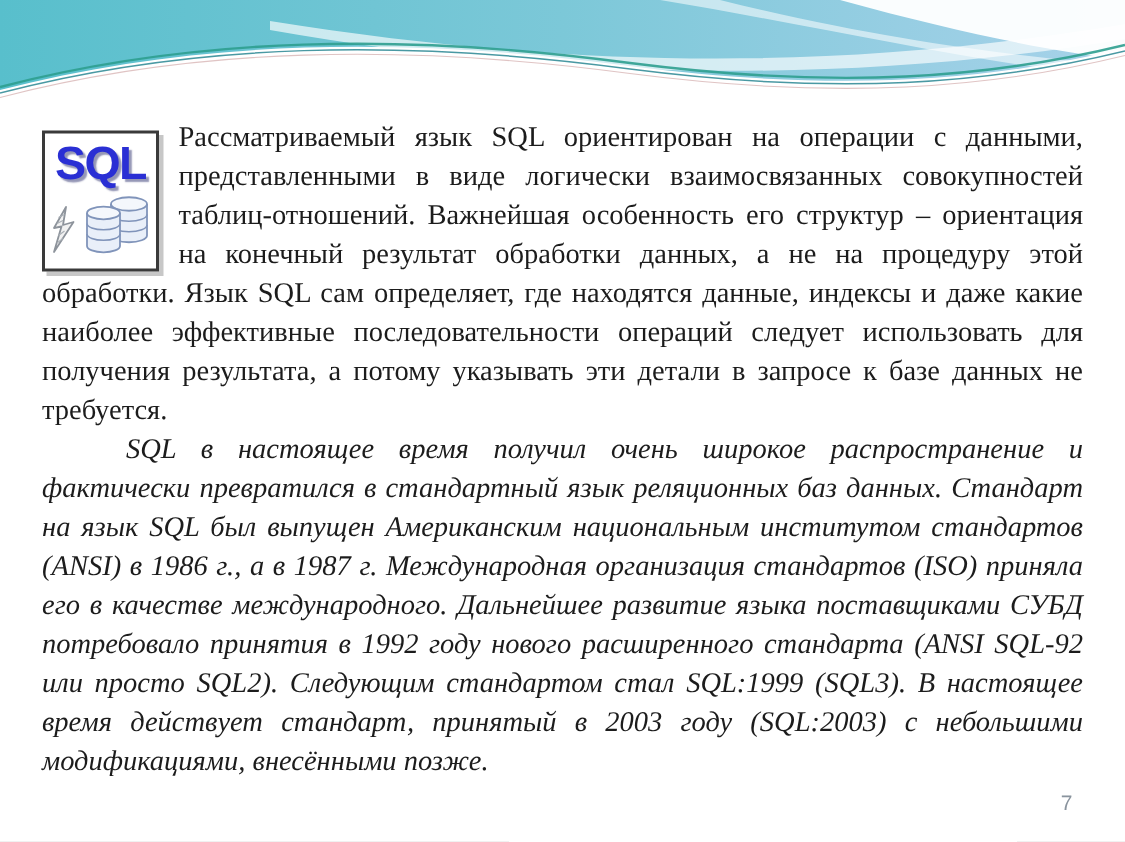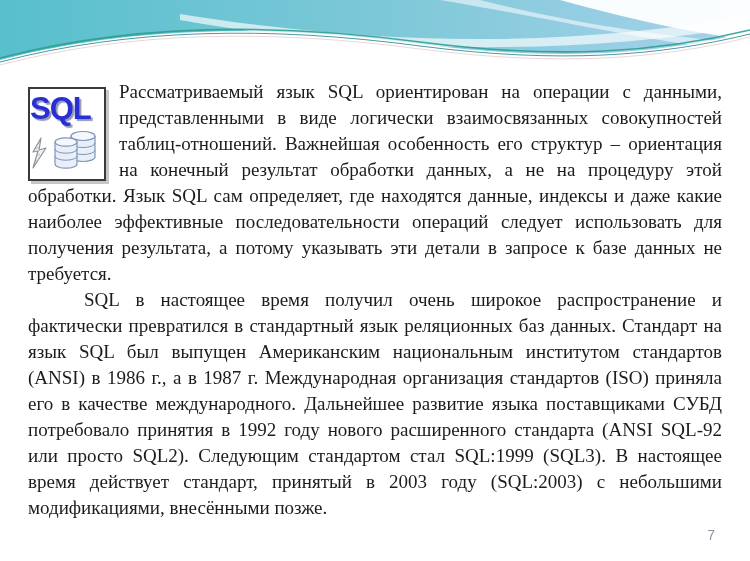--- a/index.html
+++ b/index.html
@@ -21,32 +21,32 @@
     position: absolute;
     top: 79px;
     left: 28px;
     width: 694px;
     color: #1c1c1c;
     font-size: 19px;
     line-height: 26px;
     text-align: justify;
   }
   .content p { margin: 0; }
-  .p2 { margin-top: 14px; text-indent: 56px; }
+  .p2 { margin-top: 14px; text-indent: 56px; font-style: italic; }
   .sql-logo {
     float: left;
     width: 78px;
     height: 94px;
     margin: 8px 13px 0 0;
     background: #ffffff;
     border: 2px solid #3a3a3a;
     box-shadow: 3px 3px 0 rgba(130,130,130,0.45);
     display: flex;
     flex-direction: column;
-    align-items: flex-start;
+    align-items: center;
     box-sizing: border-box;
   }
   .sql-word {
     font-family: "Liberation Sans", sans-serif;
     font-weight: bold;
     font-size: 31px;
     letter-spacing: -1px;
     color: #2a2fd4;
     text-shadow: 2px 2px 1px rgba(18,22,92,0.45);
     line-height: 40px;

